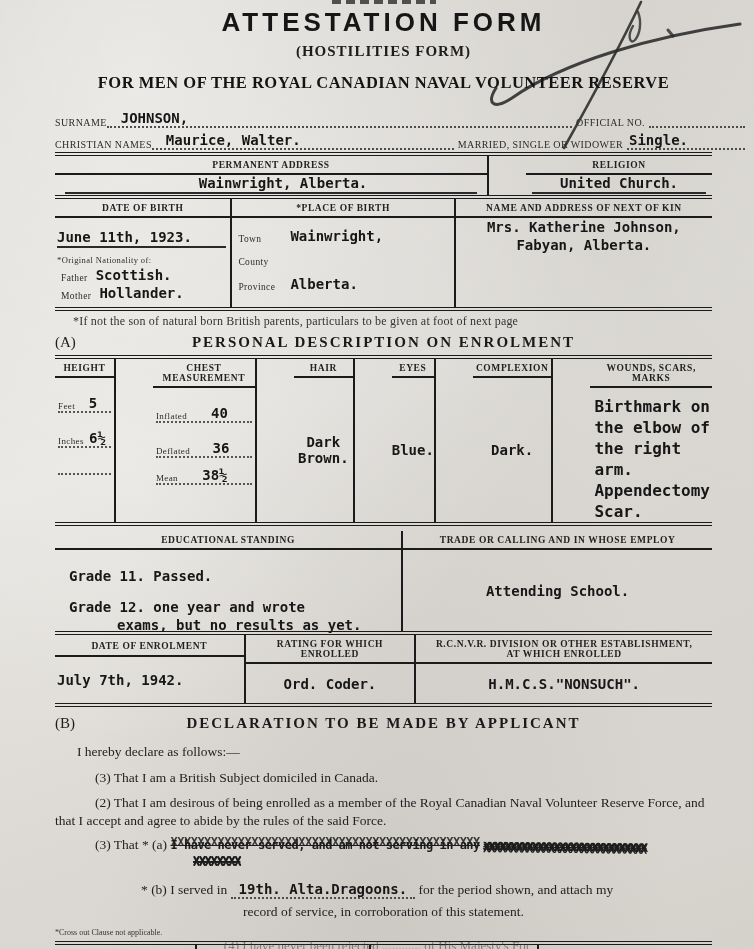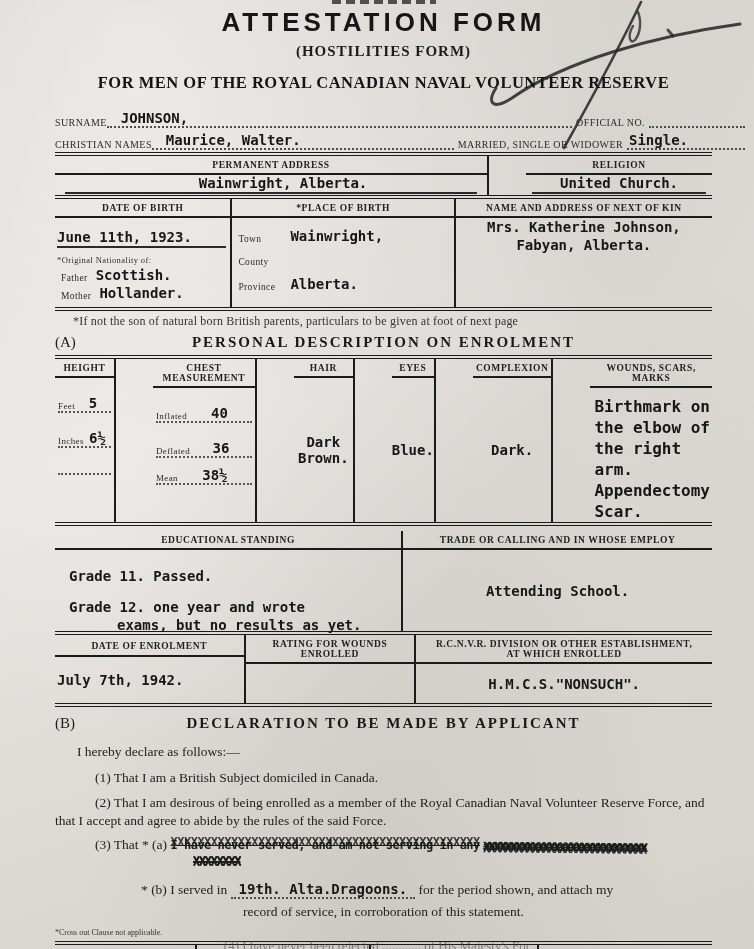--- a/index.html
+++ b/index.html
@@ -244,36 +244,37 @@
         <div class="centercell typed t14">Attending School.</div>
       </div>
     </div>
 
     <div class="tbl" style="height:68px;">
       <div class="col" style="width:29%;">
         <div class="chead" style="min-height:22px; box-sizing:border-box; display:flex; align-items:center; justify-content:center;">DATE OF ENROLMENT</div>
         <div class="centercell typed t14" style="justify-content:flex-start; padding-left:2px;">July 7th, 1942.</div>
       </div>
       <div class="col" style="width:26%;">
-        <div class="chead" style="min-height:22px; box-sizing:border-box; display:flex; align-items:center; justify-content:center;">RATING FOR WOUNDS ENROLLED</div>
+        <div class="chead" style="min-height:22px; box-sizing:border-box; display:flex; align-items:center; justify-content:center;">RATING FOR WHICH ENROLLED</div>
+        <div class="centercell typed t14">Ord. Coder.</div>
       </div>
       <div class="col" style="width:45%;">
         <div class="chead" style="min-height:22px; box-sizing:border-box; display:flex; align-items:center; justify-content:center; padding-left:14px; padding-right:14px;">R.C.N.V.R. DIVISION OR OTHER ESTABLISHMENT, AT WHICH ENROLLED</div>
         <div class="centercell typed t14">H.M.C.S."NONSUCH".</div>
       </div>
     </div>
 
     <div class="sechead" style="margin-top:8px;">
       <span class="sectag">(B)</span>
       <span class="sectitle">DECLARATION TO BE MADE BY APPLICANT</span>
     </div>
 
     <div>
       <p class="dec ind1" style="margin-top:11px;">I hereby declare as follows:—</p>
-      <p class="dec ind2" style="margin-top:7px;">(1) That I am a British Subject domiciled in Canada.</p>
+      <p class="dec ind2" style="margin-top:7px;">(3) That I am a British Subject domiciled in Canada.</p>
       <p class="dec ind2" style="margin-top:6px; line-height:1.35;">(2) That I am desirous of being enrolled as a member of the Royal Canadian Naval Volunteer Reserve Force, and that I accept and agree to abide by the rules of the said Force.</p>
 
       <p class="dec" style="margin:7px 0 0 40px; line-height:1.2;">
         <span>(3) That * (a)</span>
         <span class="struckzone">
           <span class="struck">I have never served, and am not serving in any</span>
           <span class="xoverlay">XXXXXXXXXXXXXXXXXXXXXXXXXXXXXXXXXXXXXXXXXXXXXX</span>
         </span>
         <span class="blob">XXXXXXXXXXXXXXXXXXXXXXXXXXXXXX</span>
         <br>

